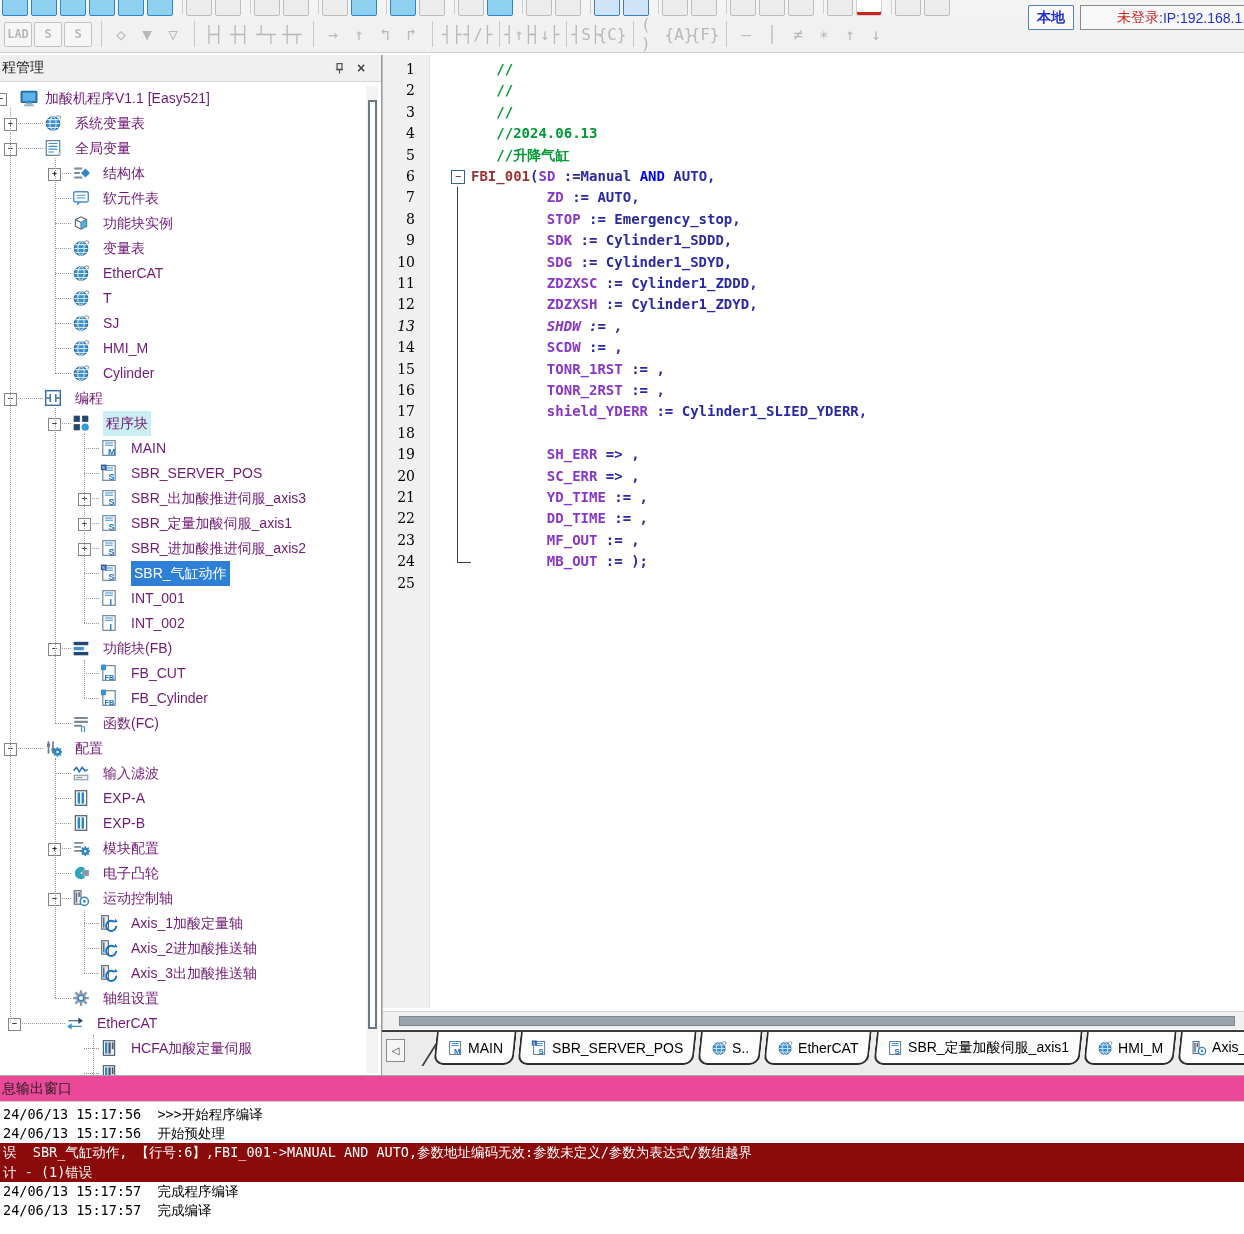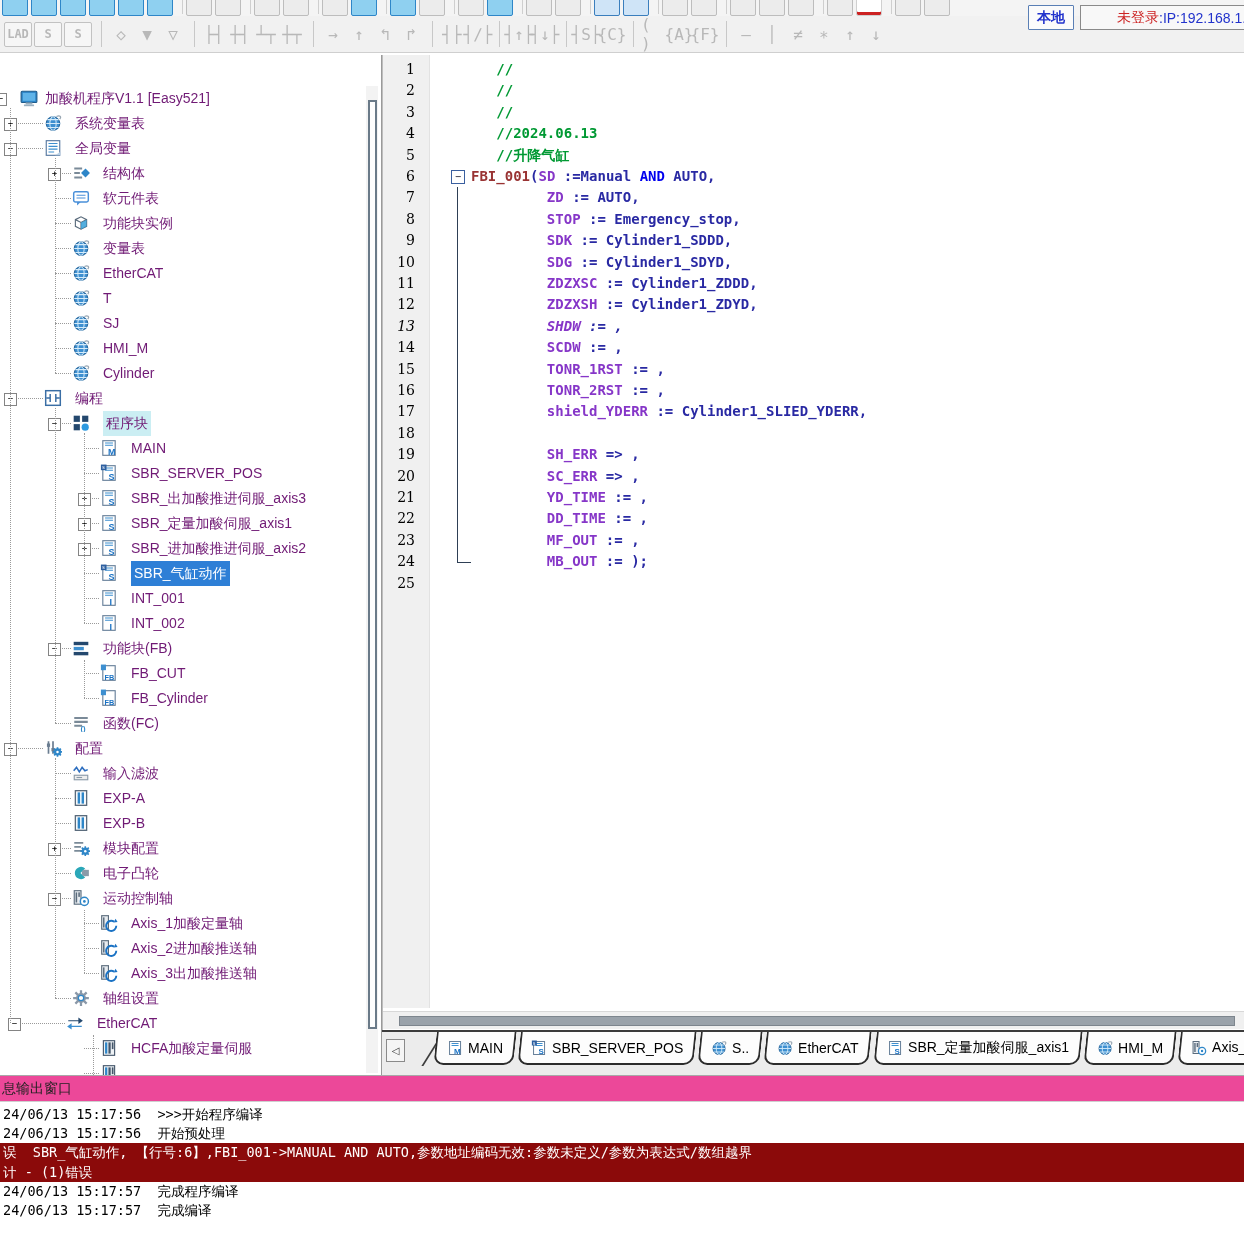--- a/index.html
+++ b/index.html
@@ -193,20 +193,30 @@
         <div class="it">↓</div>
       </div>
     </div>
   <div class="btn-local">本地</div>
   <div class="login-box">
     <span class="st">未登录</span>
       <span class="ip">:IP:192.168.1.88</span>
   </div>
 
   <div class="panel">
+    <div class="panel-hd">
+      <span class="ttl">程管理</span>
+      <span class="hd-ic" style="right:34px">
+        <svg viewBox="0 0 16 16" width="13" height="13">
+            <rect x="5" y="2" width="6" height="7" fill="none" stroke="#444" stroke-width="1.4"></rect>
+            <path d="M3.5 9.5h9M8 9.5V14" stroke="#444" stroke-width="1.4" fill="none"></path>
+          </svg>
+      </span>
+      <span class="hd-ic" style="right:12px;font-weight:bold;font-size:14px">×</span>
+    </div>
     <div id="tree-body">
         <div class="trow" style="top: 31px;">
           <span class="exp" style="left: -6px;">−</span>
           <span class="ticon" style="left: 20px;">
             <svg viewBox="0 0 16 16">
               <rect x="1" y="2" width="14" height="10" rx="1" fill="#2e86c8" stroke="#1f5c8c"></rect>
               <rect x="2.5" y="3.5" width="11" height="7" fill="#5fb3e8"></rect>
               <rect x="5" y="12" width="6" height="1.8" fill="#9ab0c0"></rect>
               <rect x="3.5" y="13.8" width="9" height="1.5" fill="#9ab0c0"></rect>
             </svg>

